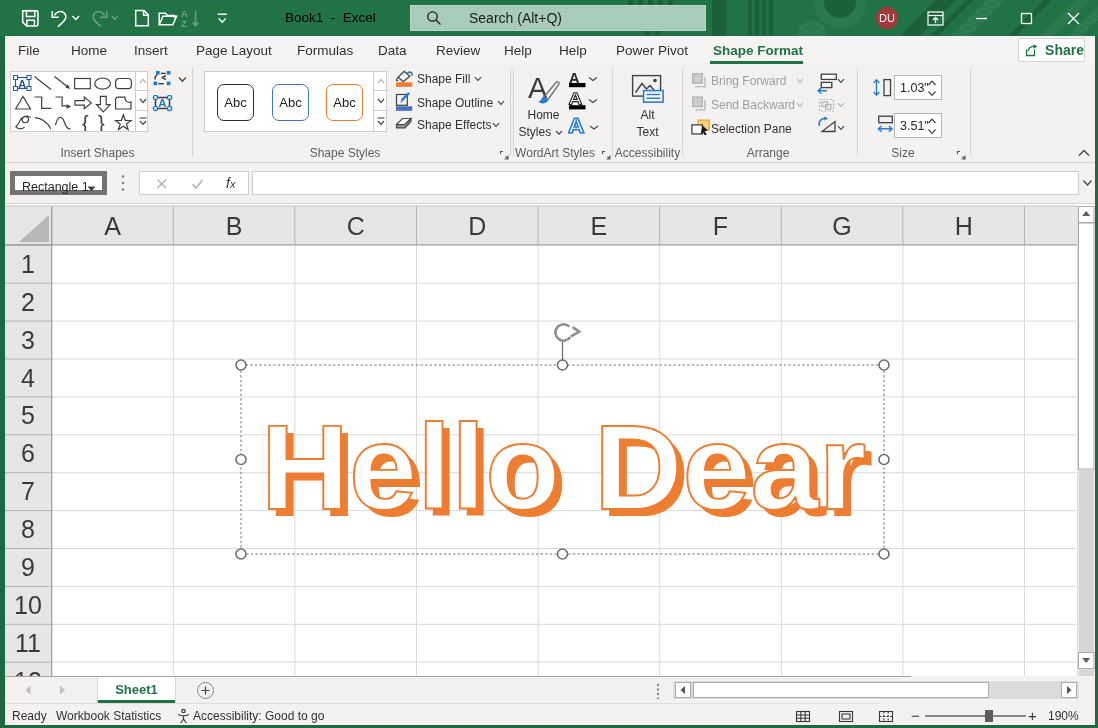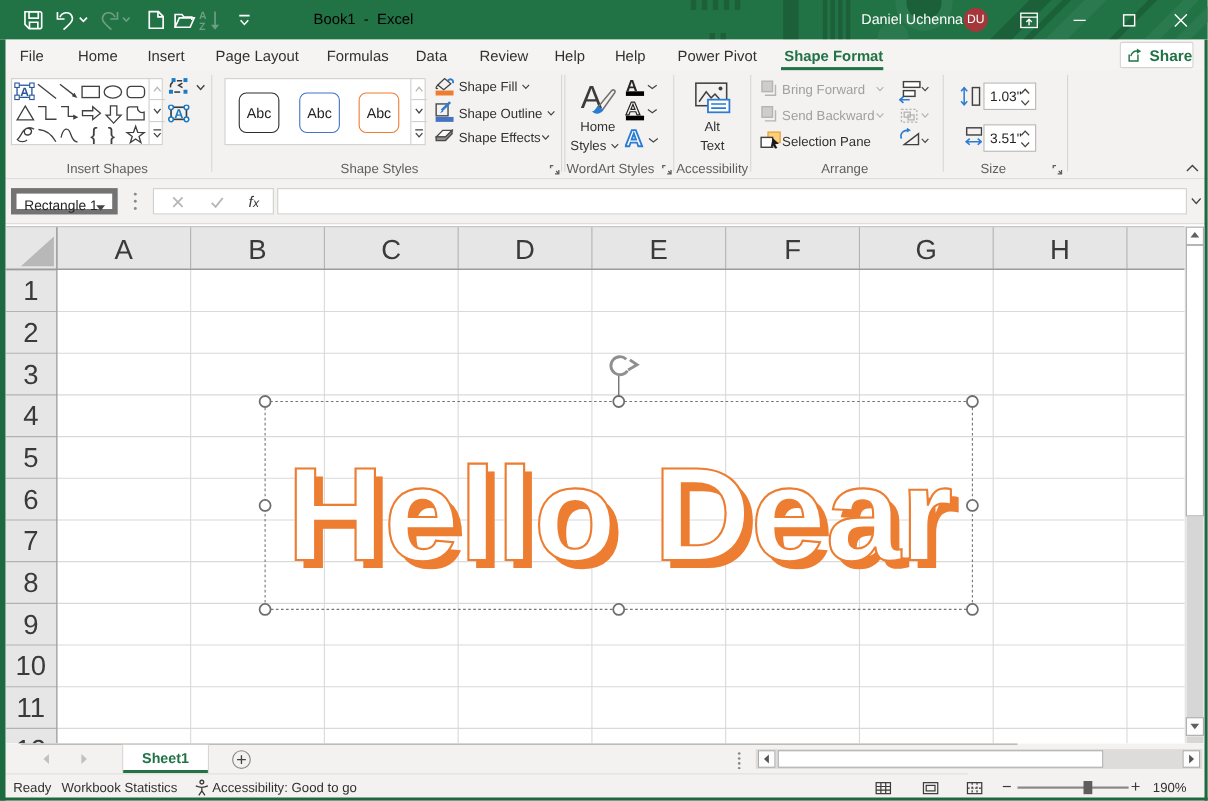--- a/index.html
+++ b/index.html
@@ -33,21 +33,21 @@
 
 #fbar { left:5px; top:163px; width:1093px; height:41px; background:#f3f2f1; }
 #namebox { position:absolute; left:5px; top:8px; width:97px; height:24px; background:#fff; border:5px solid #737373; }
 #fxpanel { position:absolute; left:134px; top:8px; width:110px; height:24px; background:#fff; border:1px solid #d1cfcd; }
 #finput { position:absolute; left:247px; top:8px; width:827px; height:24px; background:#fff; border:1px solid #d1cfcd; }
 #fbar .divider { position:absolute; left:0; top:40px; width:1093px; height:1px; background:#d8d6d4; }
 
 #sheet { left:5px; top:204px; width:1090px; height:472px; background:#fff; overflow:hidden; }
 #wordart { position:absolute; left:236px; top:161px; width:643px; height:189px; text-align:center; font-size:121px; font-weight:bold; line-height:186px; color:#fff; letter-spacing:0; -webkit-text-stroke:1.9px #ed7d31; text-shadow:7px 7px 0 #ed7d31; white-space:nowrap; transform:translate(1px,9px) scaleX(1.012); transform-origin:50% 50%; }
 
-#tabbar { left:19px; top:676px; width:906px; height:27px; background:#f3f2f1; border-top:1px solid #a6a4a2; }
+#tabbar { left:5px; top:676px; width:906px; height:27px; background:#f3f2f1; border-top:1px solid #a6a4a2; }
 
 #statusbar { left:5px; top:703px; width:875px; height:23px; background:#f3f2f1; border-top:1px solid #e1dfdd; font-size:12px; color:#323130; }
 #sheettab { position:absolute; left:92px; top:0; width:79px; height:26px; background:#fff; border-left:1px solid #d8d6d4; border-right:1px solid #d8d6d4; color:#217346; font-weight:bold; font-size:13px; text-align:center; line-height:25px; }
 #sheettab::after { content:""; position:absolute; left:0; bottom:0; width:100%; height:3px; background:#217346; }
 
 #bleft { left:0; top:36px; width:5px; height:692px; background:#1e6a40; }
 #bright { left:1095px; top:36px; width:3px; height:692px; background:#1e6a40; }
 #bbottom { left:0; top:725px; width:1098px; height:3px; background:#1e6a40; }
 </style>
 </head>
@@ -120,21 +120,27 @@
     <g stroke="#ffffff" stroke-width="1.4" fill="none">
       <path d="M72.5 16 l3.3 3.4 3.3-3.4"></path>
       <path d="M217.5 14.2 h9.4"></path>
       <path d="M218.7 18.4 l3.5 3.8 3.5-3.8"></path>
     </g>
     <g stroke="#6f9e85" stroke-width="1.4" fill="none">
       <path d="M111.8 16 l3 3.2 3-3.2"></path>
     </g>
   </svg>
   <div id="booktitle">Book1&nbsp;&nbsp;-&nbsp;&nbsp;Excel</div>
-  <div id="username">Daniel Uchenna</div>
+  <div id="searchbox">
+    <svg class="mag" width="16" height="16" viewBox="0 0 16 16">
+        <circle cx="6.5" cy="6.5" r="4.7" fill="none" stroke="#1c1c1c" stroke-width="1.3"></circle>
+        <path d="M10 10 L14.5 14.5" stroke="#1c1c1c" stroke-width="1.3"></path>
+      </svg>
+    <span class="stxt">Search (Alt+Q)</span>
+  </div>
   <div id="avatar">DU</div>
   <div class="winbtn" style="left:914px;">
     <svg width="17" height="17" viewBox="0 0 17 17" fill="none" stroke="#fff" stroke-width="1.2">
       <rect x="1" y="2" width="15" height="13"></rect>
       <path d="M1 5.5 h15"></path>
       <path d="M8.5 13 v-5 M6 10 l2.5-2.5 L11 10" stroke-width="1.3"></path>
     </svg>
   </div>
   <div class="winbtn" style="left:960px;">
     <svg width="13" height="13" viewBox="0 0 13 13">

